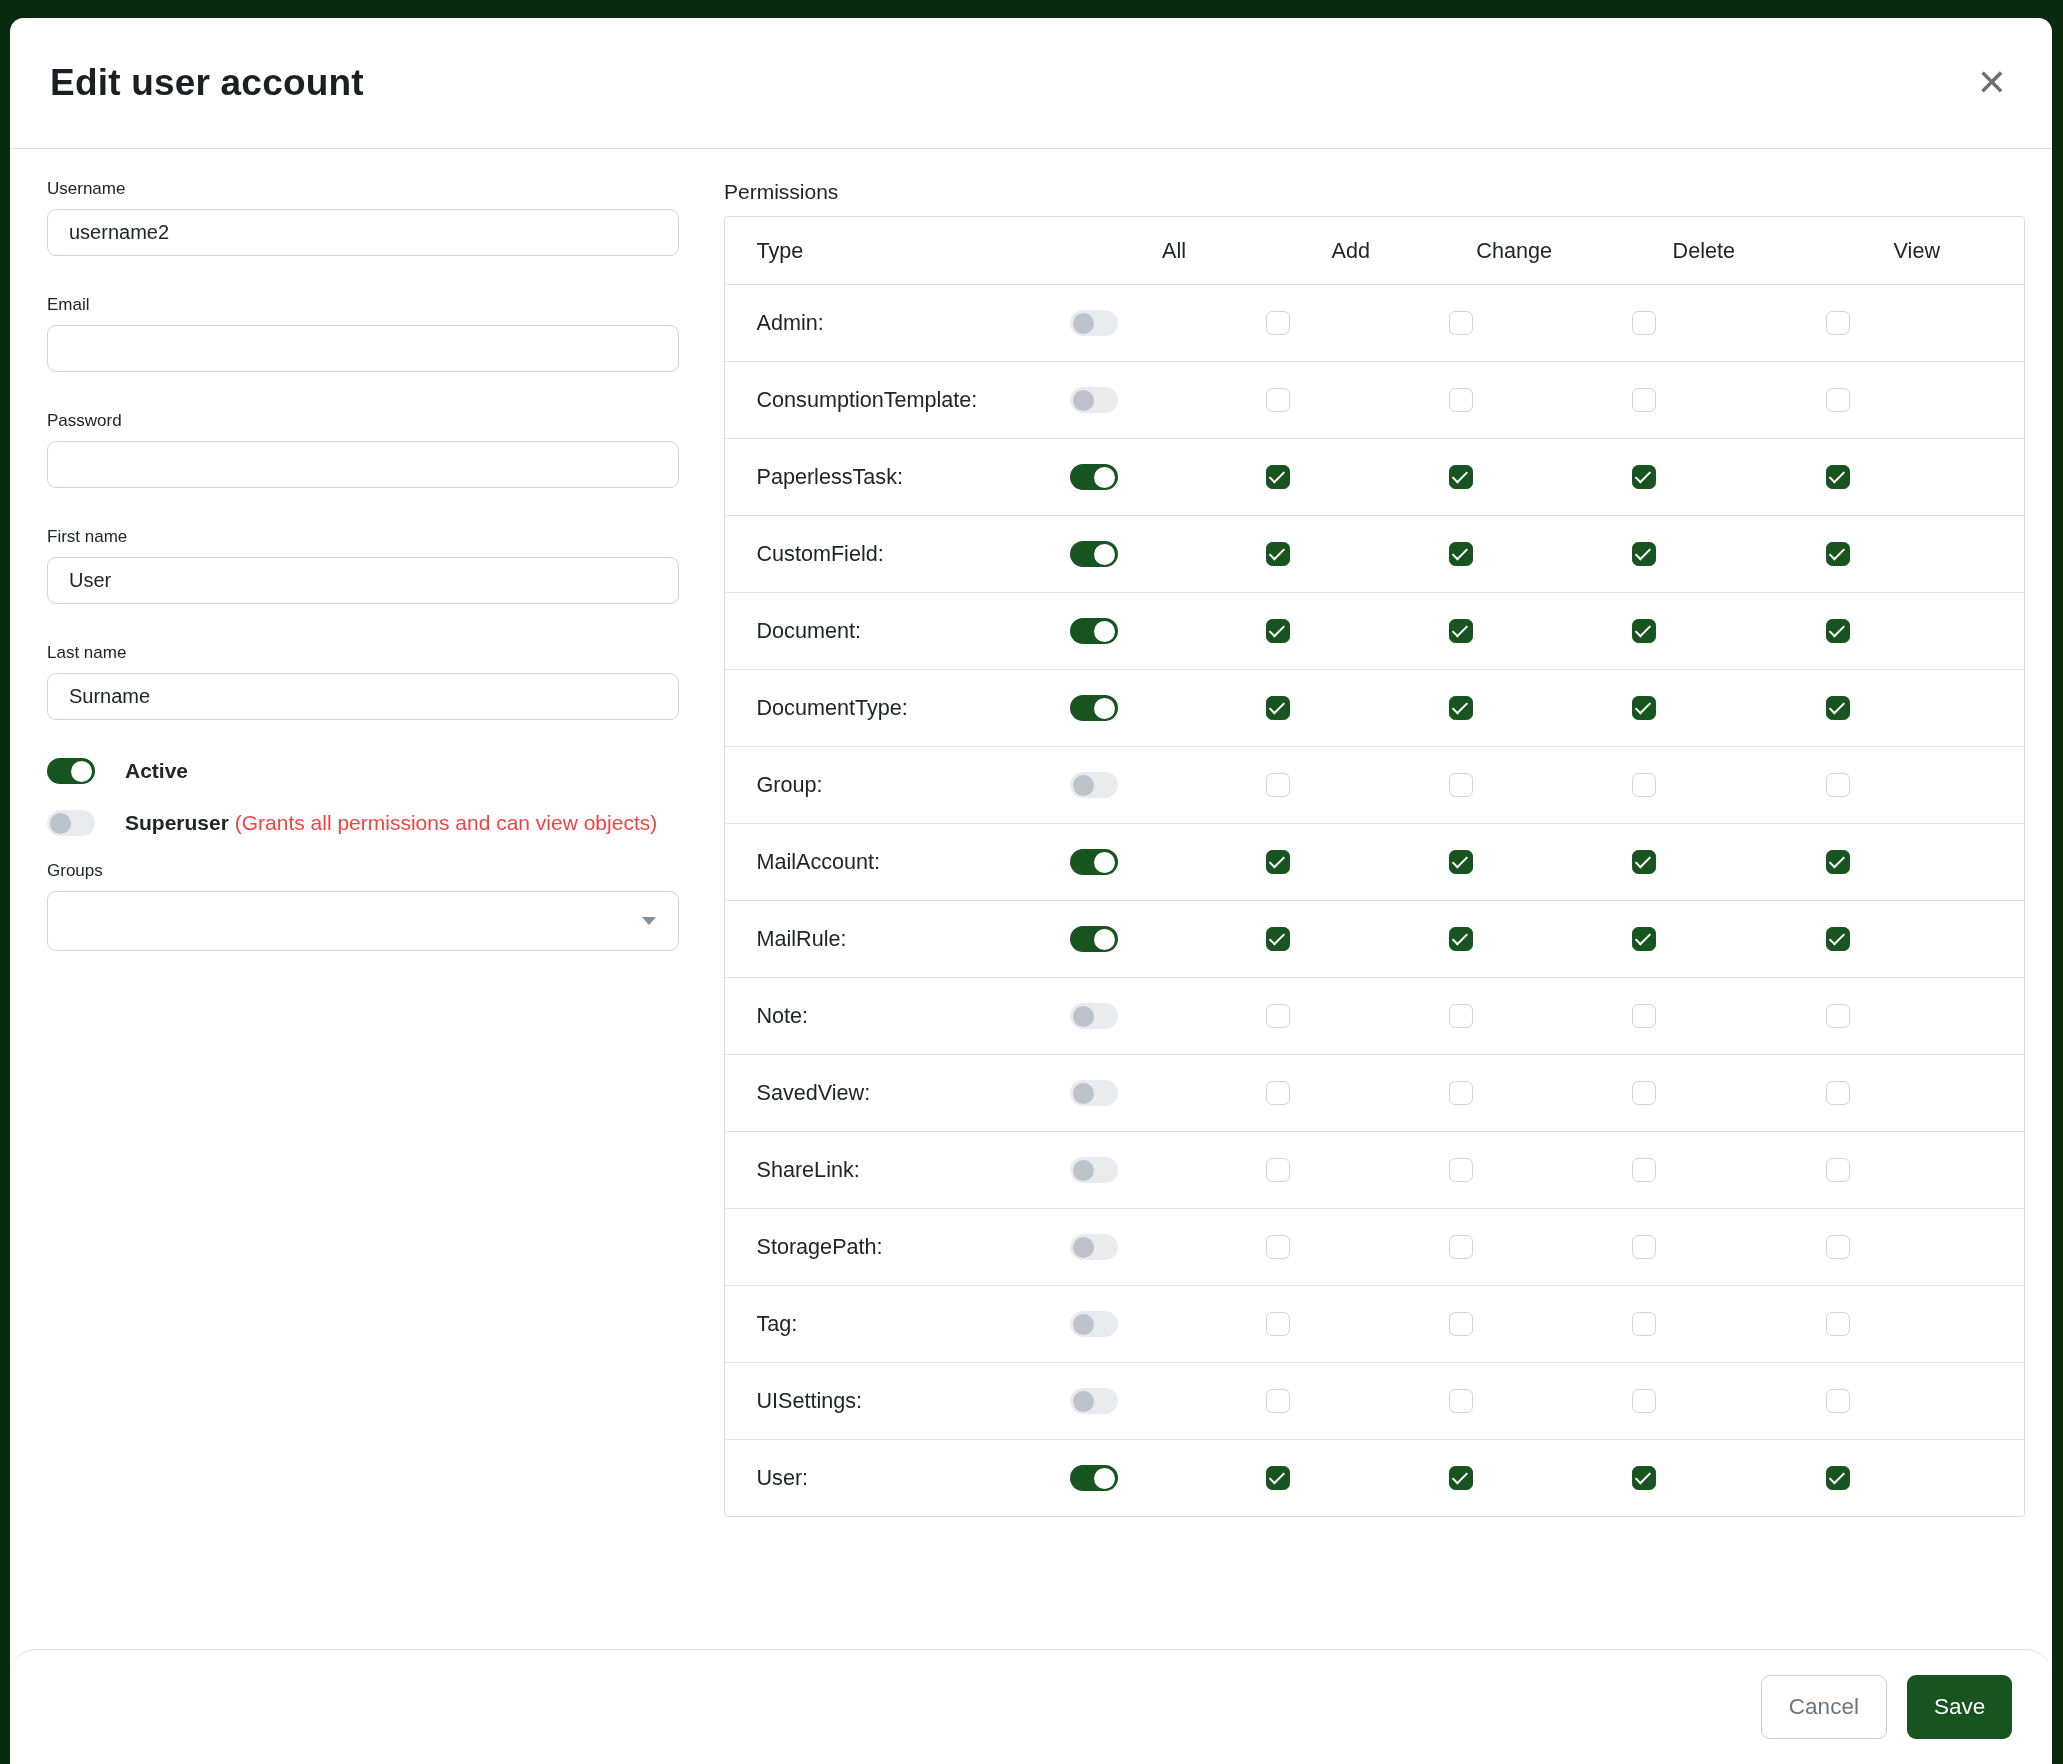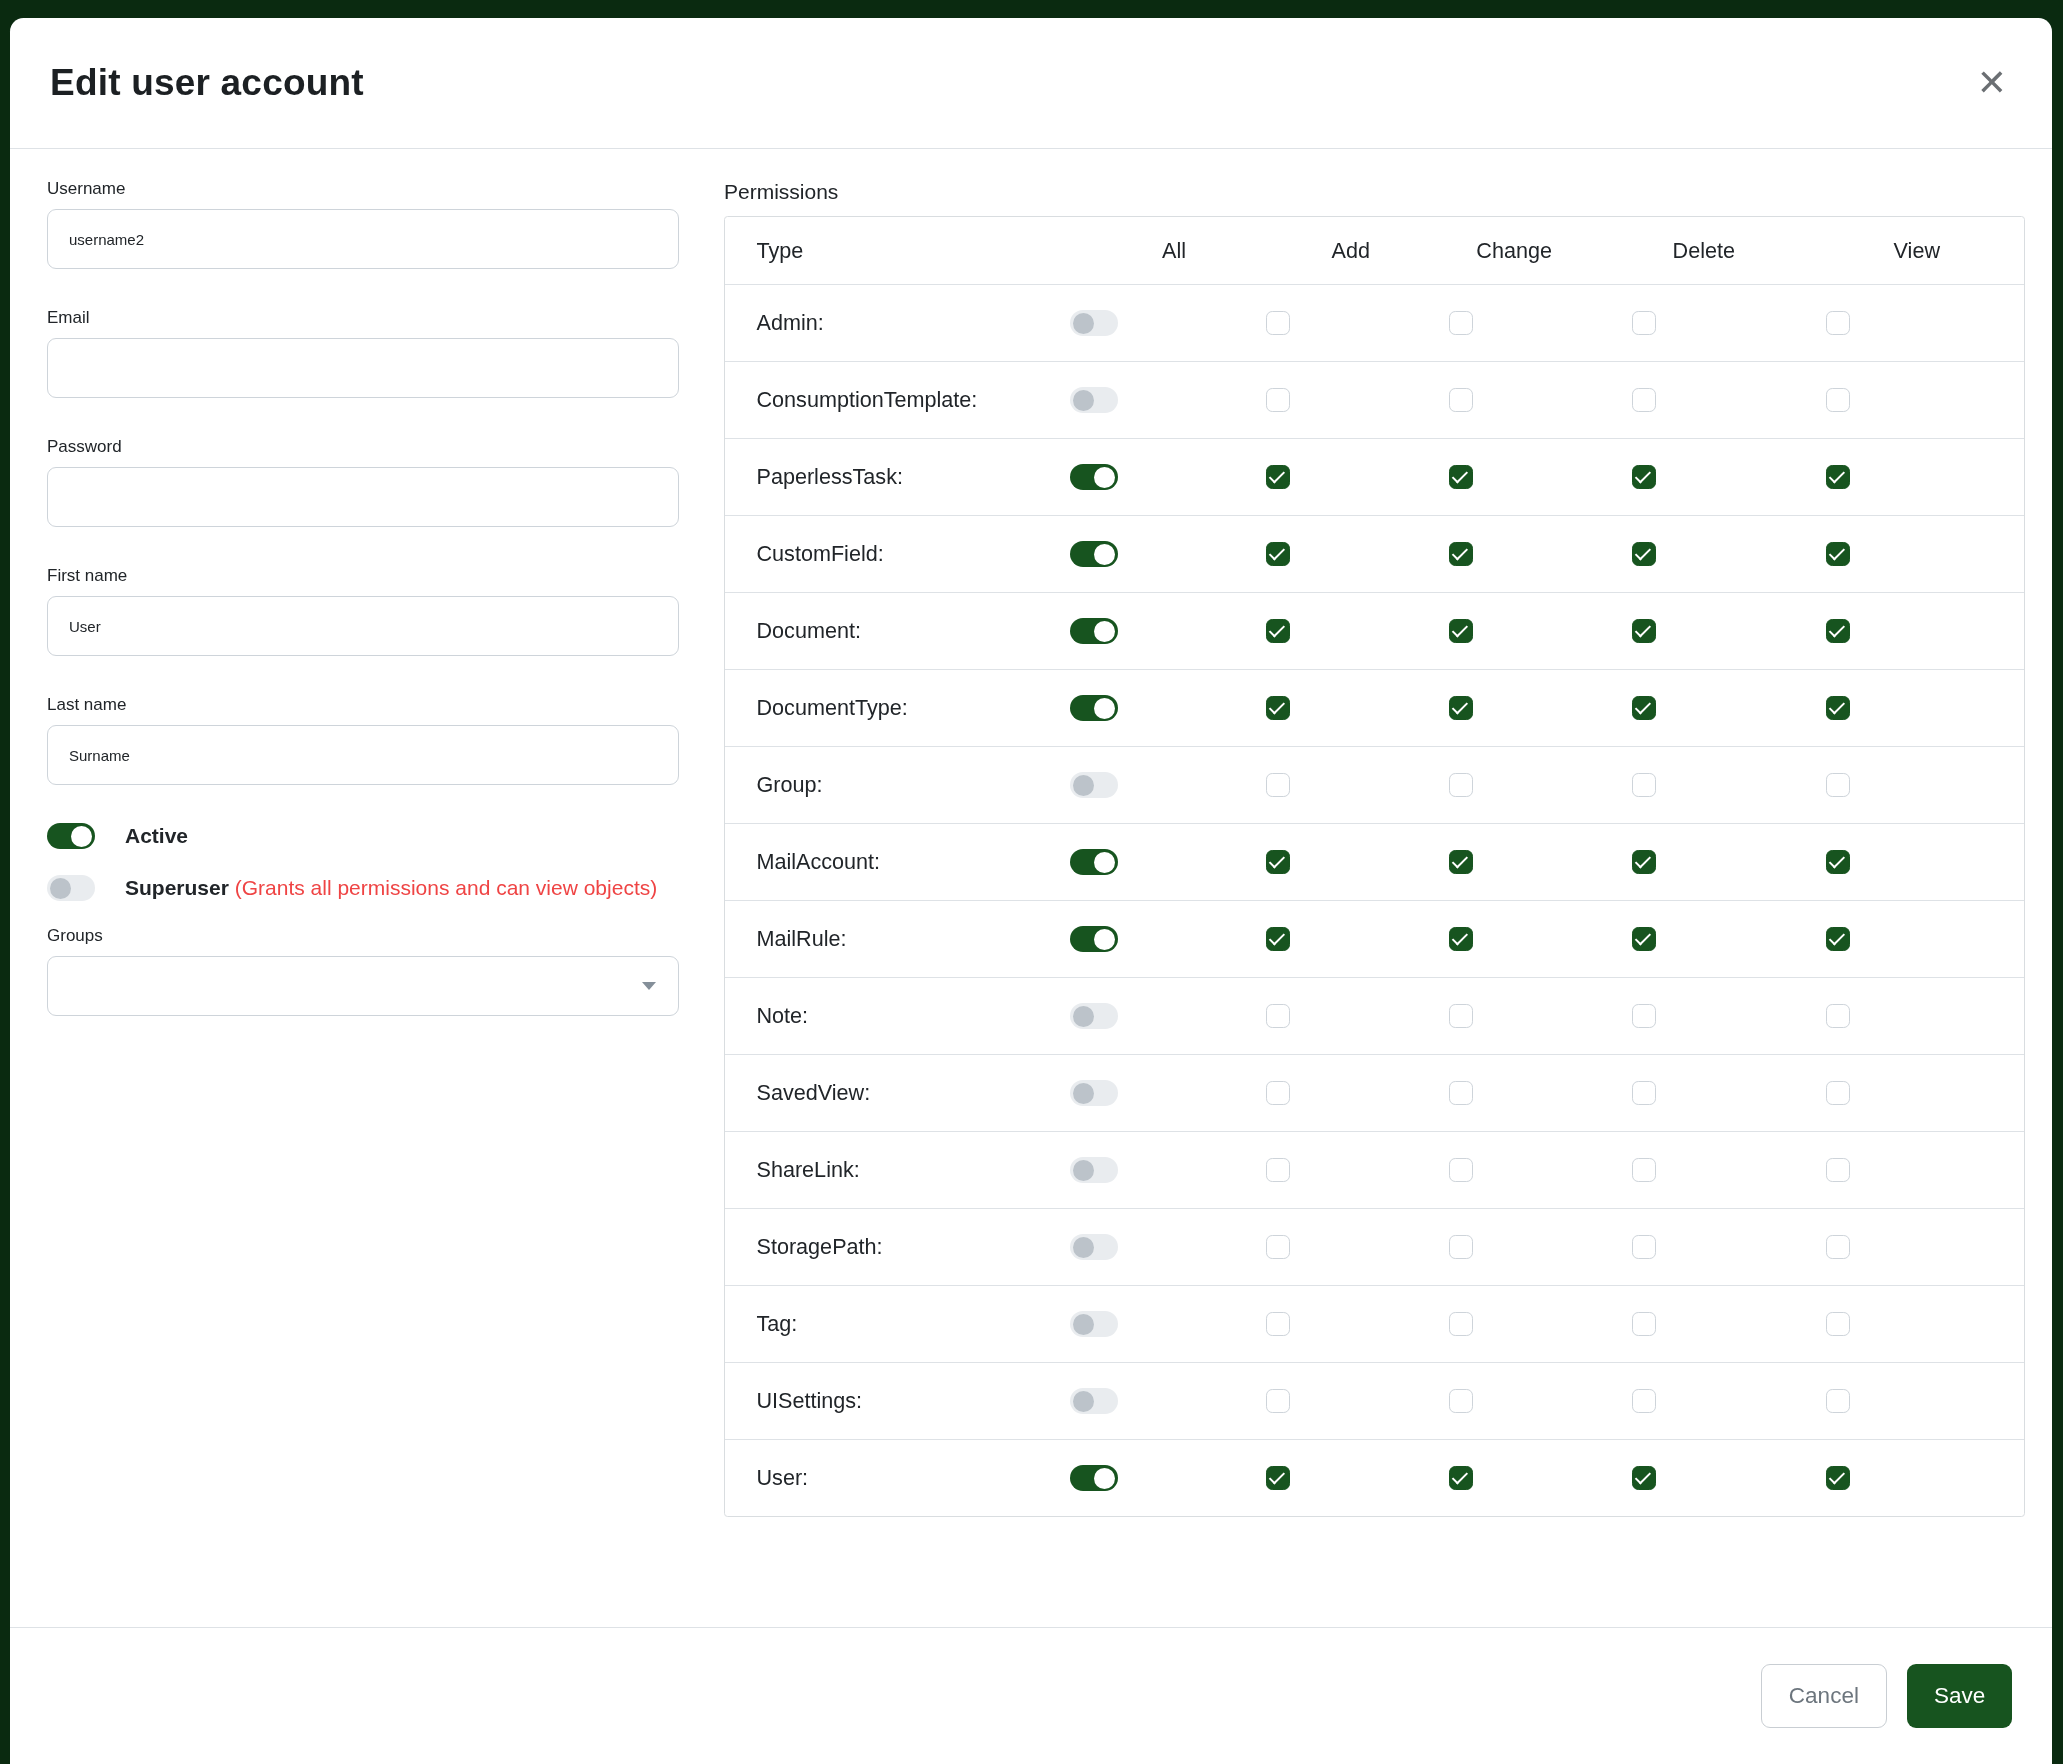--- a/index.html
+++ b/index.html
@@ -28,22 +28,22 @@
   .close-btn{
     background:none;border:none;font-size:36px;line-height:1;color:#6b6f73;
     cursor:pointer;font-weight:300;padding:5.4px;font-family:inherit;
   }
   
   .modal-body{flex:1;display:flex;padding:29px 27px 0 37px;overflow:hidden;}
   .left-col{width:632px;flex:none;}
   .form-group{margin-bottom:38px;}
   .form-label{display:block;font-size:17px;line-height:1.3;margin-bottom:9px;color:#212529;}
   .text-input{
-    width:100%;height:60px;border:1.4px solid #ced4da;border-radius:9px;
-    padding:0 21px;font-size:15px;color:#212529;background:#fff;outline:none;font-family:inherit;
+    width:100%;height:47px;border:1.4px solid #ced4da;border-radius:9px;
+    padding:0 21px;font-size:20px;color:#212529;background:#fff;outline:none;font-family:inherit;
   }
   
   .switch{
     width:48px;height:26px;border-radius:13.5px;background:#e9ecef;
     position:relative;display:inline-block;flex:none;cursor:pointer;border:none;
   }
   .switch::after{
     content:"";position:absolute;top:2.7px;left:2.7px;width:21px;height:21px;border-radius:50%;
     background:#bcc3ca;
   }
@@ -82,22 +82,22 @@
     width:24px;height:24px;border:1.8px solid #ced4da;border-radius:6.3px;background:#fff;
     position:relative;cursor:pointer;display:inline-block;
   }
   .cb.on{background:var(--accent);border-color:var(--accent);}
   .cb.on::after{
     content:"";position:absolute;left:6.3px;top:1.8px;width:6.3px;height:12.6px;
     border:solid #fff;border-width:0 2.7px 2.7px 0;transform:rotate(45deg);
   }
   
   .modal-footer{
-    flex:none;height:137px;border-top:0.9px solid #dee2e6;
-    display:flex;align-items:center;justify-content:flex-end;gap:20px;padding:0 40px;
+    flex:none;height:115px;border-top:0.9px solid #dee2e6;
+    display:flex;align-items:center;justify-content:flex-end;gap:20px;padding:0 40px;border-radius:26px;
   }
   .btn{height:64px;border-radius:9px;font-size:22.5px;padding:0 27px;cursor:pointer;font-family:inherit;}
   .btn-cancel{background:#fff;color:#6c757d;border:1.4px solid #c9ced3;}
   .btn-save{background:var(--accent);color:#fff;border:none;font-weight:400;}
 </style>
 </head>
 <body>
 
 <div class="modal">
 

